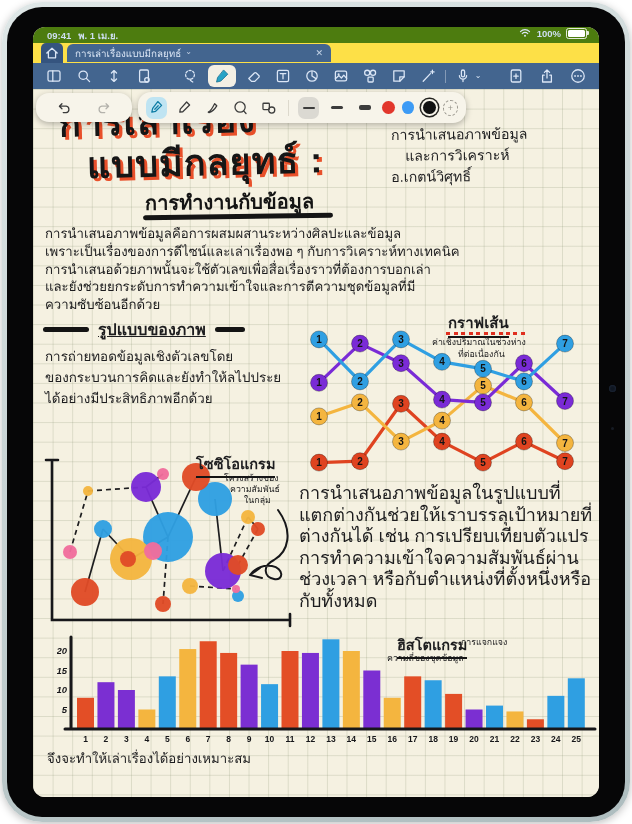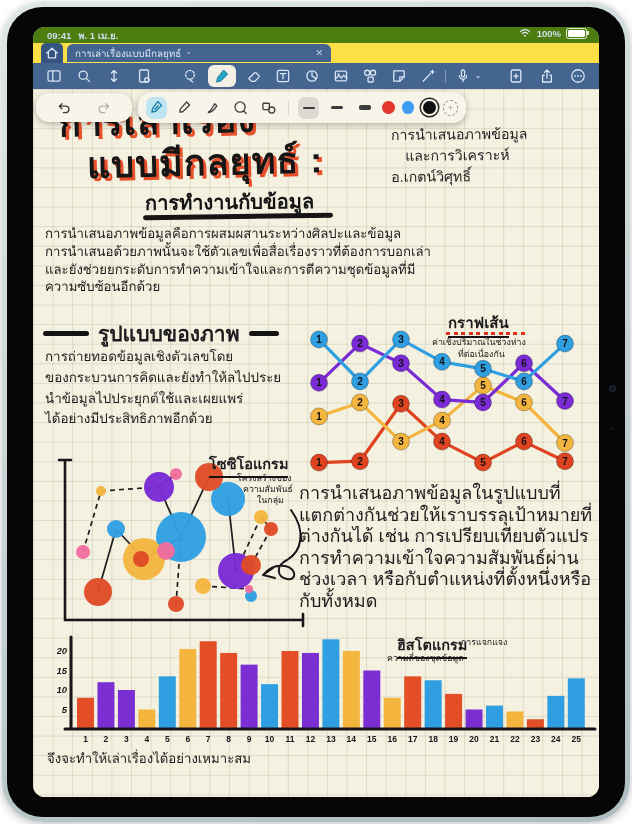--- a/index.html
+++ b/index.html
@@ -64,21 +64,21 @@
   .hw{color:#1c1c1e;}
   .bigtitle{font-size:36px;font-weight:bold;letter-spacing:1px;color:#161616;
     text-shadow:3px 3px 0 #e8502a;transform:rotate(-1.4deg);white-space:nowrap;}
   .subtitle{font-size:20px;font-weight:bold;color:#141414;transform:rotate(-.6deg);white-space:nowrap;}
   .subline{height:4.5px;background:#151515;border-radius:3px;transform:rotate(-.8deg);}
   .course{font-size:14.2px;line-height:21px;transform:rotate(-.5deg);}
   .para{font-size:13.2px;}
   .para div{white-space:nowrap;}
   .sectionhead{display:flex;align-items:center;gap:9px;}
   .sectionhead .dash{height:5px;background:#141414;border-radius:3px;}
-  .sectionhead .txt{font-size:21px;font-weight:bold;white-space:nowrap;}
+  .sectionhead .txt{font-size:16px;font-weight:bold;white-space:nowrap;text-decoration:underline;}
   .chart-label{font-weight:bold;border-bottom:2.4px solid #141414;padding-bottom:1px;white-space:nowrap;}
   .reddots{height:3px;background-image:repeating-linear-gradient(90deg,#e03020 0 4px,transparent 4px 7.5px);}
   .smallcap{font-size:8.8px;line-height:11.5px;white-space:nowrap;color:#1b1b1d;}
   svg.chart{position:absolute;inset:0;width:100%;height:100%;}
 </style>
 </head>
 <body>
 
 <div class="stage">
 <div class="device">
@@ -293,35 +293,35 @@
 
       <div class="abs hw course" style="left:358px;top:14px;width:210px">
         <div>ศท 204</div>
         <div>การนำเสนอภาพข้อมูล</div>
         <div style="padding-left:14px">และการวิเคราะห์</div>
         <div>อ.เกตน์วิศุทธิ์</div>
       </div>
 
       <div class="abs hw para" style="left:12px;top:136px;line-height:17.8px;width:540px">
         <div>การนำเสนอภาพข้อมูลคือการผสมผสานระหว่างศิลปะและข้อมูล</div>
+        <div>เพราะเป็นเรื่องของการดีไซน์และเล่าเรื่องพอ ๆ กับการวิเคราะห์ทางเทคนิค</div>
         <div>การนำเสนอด้วยภาพนั้นจะใช้ตัวเลขเพื่อสื่อเรื่องราวที่ต้องการบอกเล่า</div>
         <div>และยังช่วยยกระดับการทำความเข้าใจและการตีความชุดข้อมูลที่มี</div>
         <div>ความซับซ้อนอีกด้วย</div>
       </div>
 
       <div class="abs sectionhead" style="left:10px;top:228px;width:300px">
         <span class="dash" style="width:46px"></span>
         <span class="txt">รูปแบบของภาพ</span>
         <span class="dash" style="width:30px"></span>
       </div>
 
       <div class="abs hw para" style="left:12px;top:258px;line-height:20.8px;font-size:13.4px;width:265px">
         <div>การถ่ายทอดข้อมูลเชิงตัวเลขโดย</div>
         <div>ของกระบวนการคิดและยังทำให้ลไปประย</div>
-        <div>นำข้อมูลไปประยุกต์ใช้และเผยแพร่</div>
         <div>ได้อย่างมีประสิทธิภาพอีกด้วย</div>
       </div>
 
       <div class="abs" style="left:267px;top:222px;width:292px;height:162px">
         <svg class="chart" viewBox="0 0 292 162">
                 <polyline points="19,151.6 60,150.2 101,92.8 142,130.6 183,151.6 224,130.6 265,150.2" fill="none" stroke="#df4320" stroke-width="3.2" stroke-linejoin="round" stroke-linecap="round"></polyline>
                 <polyline points="19,105.4 60,91.39999999999999 101,130.6 142,109.6 183,74.60000000000001 224,91.39999999999999 265,132" fill="none" stroke="#f4b53f" stroke-width="3.2" stroke-linejoin="round" stroke-linecap="round"></polyline>
                 <polyline points="19,71.8 60,32.60000000000001 101,52.2 142,88.60000000000001 183,91.39999999999999 224,52.2 265,90" fill="none" stroke="#7a2bd6" stroke-width="3.2" stroke-linejoin="round" stroke-linecap="round"></polyline>
                 <polyline points="19,28.400000000000006 60,70.39999999999999 101,28.400000000000006 142,50.8 183,57.8 224,70.39999999999999 265,32.60000000000001" fill="none" stroke="#2f9fe2" stroke-width="3.2" stroke-linejoin="round" stroke-linecap="round"></polyline>
                 <circle cx="19" cy="151.6" r="8.5" fill="#df4320" stroke="rgba(0,0,0,.28)" stroke-width="1"></circle>
@@ -380,21 +380,21 @@
                 <text x="224" y="73.89999999999999" text-anchor="middle" font-size="10" font-weight="700" fill="#141414">6</text>
                 <circle cx="265" cy="32.60000000000001" r="8.5" fill="#2f9fe2" stroke="rgba(0,0,0,.28)" stroke-width="1"></circle>
                 <text x="265" y="36.10000000000001" text-anchor="middle" font-size="10" font-weight="700" fill="#141414">7</text>
               </svg>
         <div class="abs chart-label" style="left:148px;top:0;font-size:15px">กราฟเส้น</div>
         <div class="abs reddots" style="left:146px;top:21px;width:80px"></div>
         <div class="abs smallcap" style="left:132px;top:26px">ค่าเชิงปริมาณในช่วงห่าง</div>
         <div class="abs smallcap" style="left:158px;top:38px">ที่ต่อเนื่องกัน</div>
       </div>
 
-      <div class="abs" style="left:18px;top:363px;width:268px;height:184px">
+      <div class="abs" style="left:5px;top:363px;width:268px;height:184px">
         <svg class="chart" viewBox="0 0 268 184">
                 <path d="M8 8 H20 M14 8 V168 H252 M252 162 V174" fill="none" stroke="#17171a" stroke-width="2.6" stroke-linecap="round"></path>
                 <line x1="32" y1="100" x2="50" y2="39" stroke="#1d1d1f" stroke-width="1.7" stroke-dasharray="5 4"></line>
                 <line x1="50" y1="39" x2="108" y2="35" stroke="#1d1d1f" stroke-width="1.7" stroke-dasharray="5 4"></line>
                 <line x1="125" y1="22" x2="108" y2="35" stroke="#1d1d1f" stroke-width="1.7"></line>
                 <line x1="108" y1="35" x2="130" y2="85" stroke="#1d1d1f" stroke-width="1.7"></line>
                 <line x1="158" y1="25" x2="130" y2="85" stroke="#1d1d1f" stroke-width="1.7"></line>
                 <line x1="177" y1="47" x2="185" y2="119" stroke="#1d1d1f" stroke-width="1.7"></line>
                 <line x1="130" y1="85" x2="93" y2="107" stroke="#1d1d1f" stroke-width="1.7"></line>
                 <line x1="93" y1="107" x2="65" y2="77" stroke="#1d1d1f" stroke-width="1.7"></line>

